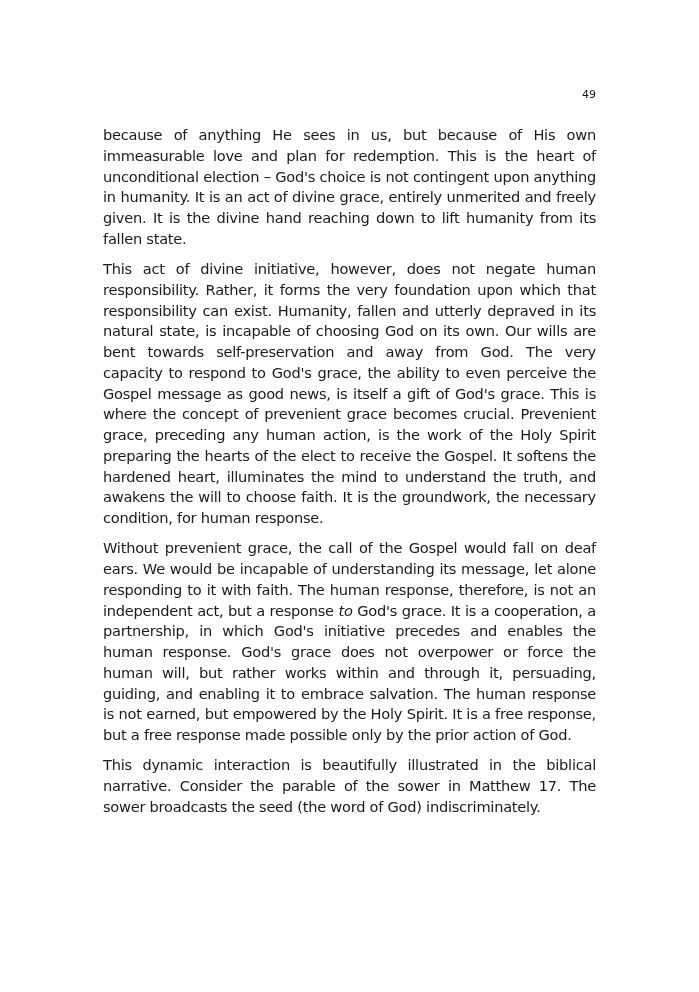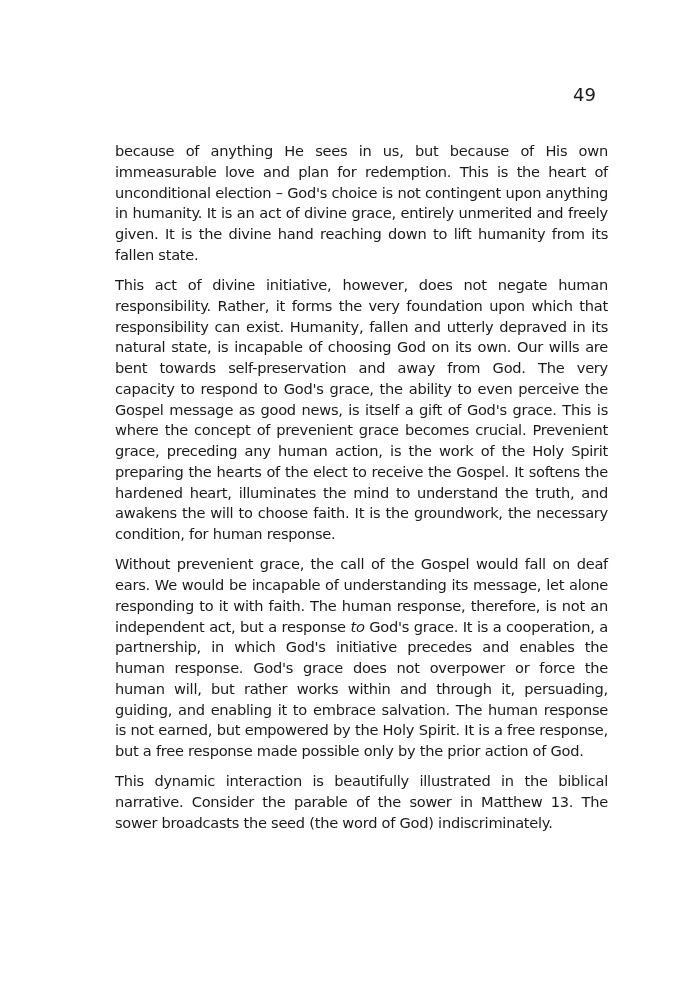--- a/index.html
+++ b/index.html
@@ -20,30 +20,29 @@
       left: 0;
       top: 0;
       width: 699px;
       height: 992px;
       background: #ffffff;
     }
     .page-number {
       position: absolute;
       top: 86px;
       right: 103px;
-      font-size: 18px;
+      font-size: 11px;
       line-height: 18px;
       color: #1a1a1a;
     }
     .text-block {
       position: absolute;
       left: 103px;
-      top: 141px;
+      top: 125px;
       width: 493px;
-      margin-left: 12px;
     }
     .para {
       margin: 0 0 9.5px 0;
       font-size: 14.6px;
       line-height: 20.75px;
       text-align: justify;
       letter-spacing: -0.25px;
       word-spacing: 0px;
       hyphens: none;
     }
@@ -53,15 +52,15 @@
 </head>
 <body>
 
 <div class="page">
   <div class="page-number">49</div>
 
   <div class="text-block">
     <p class="para">because of anything He sees in us, but because of His own immeasurable love and plan for redemption. This is the heart of unconditional election – God's choice is not contingent upon anything in humanity. It is an act of divine grace, entirely unmerited and freely given. It is the divine hand reaching down to lift humanity from its fallen state.</p>
     <p class="para">This act of divine initiative, however, does not negate human responsibility. Rather, it forms the very foundation upon which that responsibility can exist. Humanity, fallen and utterly depraved in its natural state, is incapable of choosing God on its own. Our wills are bent towards self-preservation and away from God. The very capacity to respond to God's grace, the ability to even perceive the Gospel message as good news, is itself a gift of God's grace. This is where the concept of prevenient grace becomes crucial. Prevenient grace, preceding any human action, is the work of the Holy Spirit preparing the hearts of the elect to receive the Gospel. It softens the hardened heart, illuminates the mind to understand the truth, and awakens the will to choose faith. It is the groundwork, the necessary condition, for human response.</p>
     <p class="para"><span>Without prevenient grace, the call of the Gospel would fall on deaf ears. We would be incapable of understanding its message, let alone responding to it with faith. The human response, therefore, is not an independent act, but a response </span><em>to</em><span> God's grace. It is a cooperation, a partnership, in which God's initiative precedes and enables the human response. God's grace does not overpower or force the human will, but rather works within and through it, persuading, guiding, and enabling it to embrace salvation. The human response is not earned, but empowered by the Holy Spirit. It is a free response, but a free response made possible only by the prior action of God.</span></p>
-    <p class="para">This dynamic interaction is beautifully illustrated in the biblical narrative. Consider the parable of the sower in Matthew 13. The sower broadcasts the seed (the word of God) indiscriminately.</p>
+    <p class="para">This dynamic interaction is beautifully illustrated in the biblical narrative. Consider the parable of the sower in Matthew 17. The sower broadcasts the seed (the word of God) indiscriminately.</p>
   </div>
 </div>
 
 </body></html>

